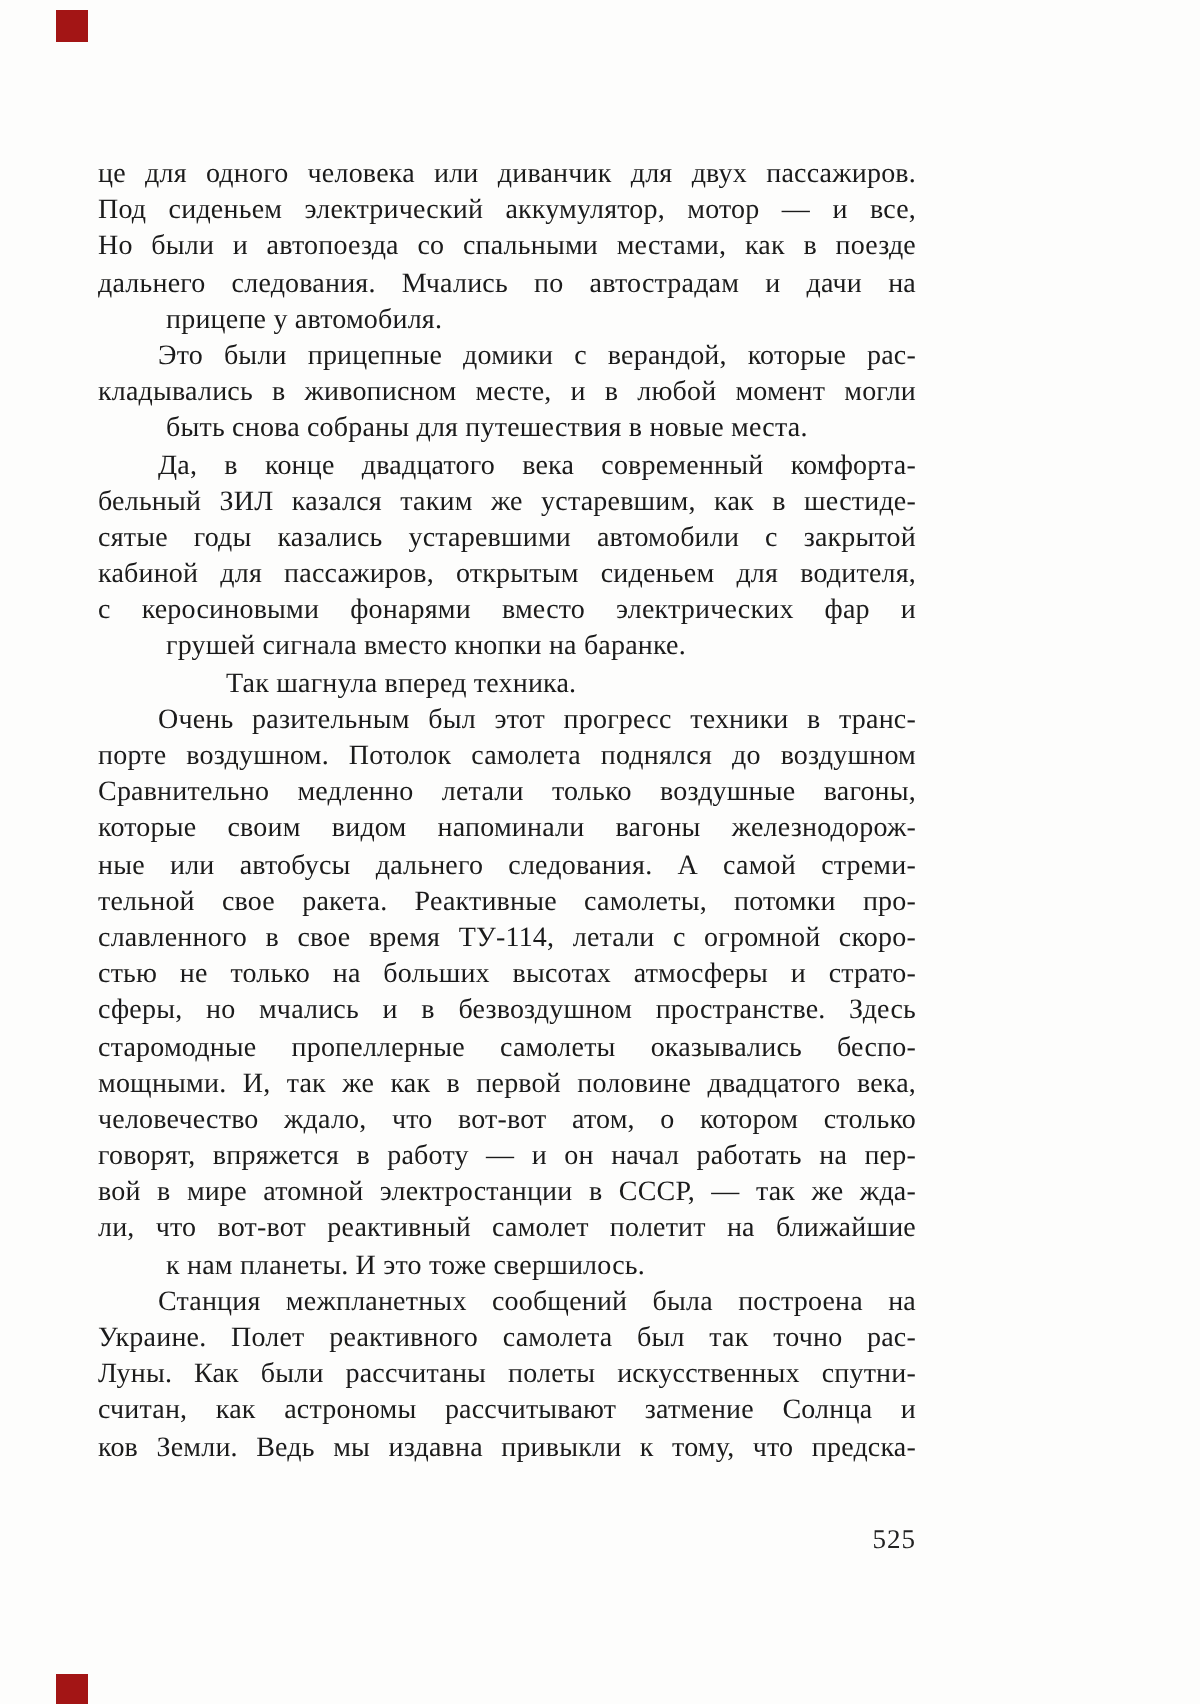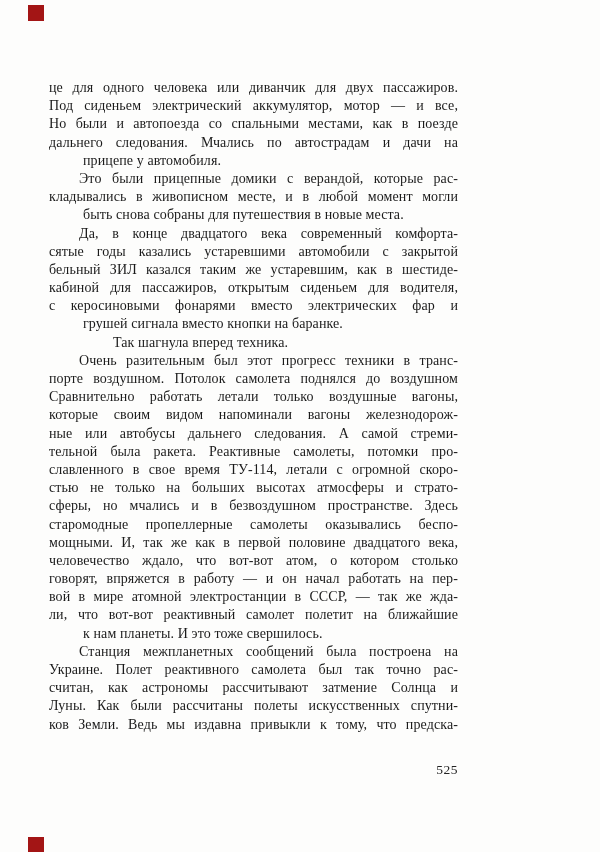--- a/index.html
+++ b/index.html
@@ -71,50 +71,50 @@
         <div class="line">дальнего следования. Мчались по автострадам и дачи на</div>
         <div class="line lastline">прицепе у автомобиля.</div>
       </div>
       <div class="para indent">
         <div class="line">Это были прицепные домики с верандой, которые рас-</div>
         <div class="line">кладывались в живописном месте, и в любой момент могли</div>
         <div class="line lastline">быть снова собраны для путешествия в новые места.</div>
       </div>
       <div class="para indent">
         <div class="line">Да, в конце двадцатого века современный комфорта-</div>
+        <div class="line">бельный ЗИЛ казался таким же устаревшим, как в шестиде-</div>
         <div class="line">сятые годы казались устаревшими автомобили с закрытой</div>
-        <div class="line">бельный ЗИЛ казался таким же устаревшим, как в шестиде-</div>
         <div class="line">кабиной для пассажиров, открытым сиденьем для водителя,</div>
         <div class="line">с керосиновыми фонарями вместо электрических фар и</div>
         <div class="line lastline">грушей сигнала вместо кнопки на баранке.</div>
       </div>
       <div class="para indent">
         <div class="line lastline">Так шагнула вперед техника.</div>
       </div>
       <div class="para indent">
         <div class="line">Очень разительным был этот прогресс техники в транс-</div>
         <div class="line">порте воздушном. Потолок самолета поднялся до воздушном</div>
-        <div class="line">Сравнительно работать летали только воздушные вагоны,</div>
+        <div class="line">Сравнительно медленно летали только воздушные вагоны,</div>
         <div class="line">которые своим видом напоминали вагоны железнодорож-</div>
         <div class="line">ные или автобусы дальнего следования. А самой стреми-</div>
-        <div class="line">тельной была ракета. Реактивные самолеты, потомки про-</div>
+        <div class="line">тельной свое ракета. Реактивные самолеты, потомки про-</div>
         <div class="line">славленного в свое время ТУ-114, летали с огромной скоро-</div>
         <div class="line">стью не только на больших высотах атмосферы и страто-</div>
         <div class="line">сферы, но мчались и в безвоздушном пространстве. Здесь</div>
         <div class="line">старомодные пропеллерные самолеты оказывались беспо-</div>
         <div class="line">мощными. И, так же как в первой половине двадцатого века,</div>
         <div class="line">человечество ждало, что вот-вот атом, о котором столько</div>
         <div class="line">говорят, впряжется в работу — и он начал работать на пер-</div>
         <div class="line">вой в мире атомной электростанции в СССР, — так же жда-</div>
         <div class="line">ли, что вот-вот реактивный самолет полетит на ближайшие</div>
         <div class="line lastline">к нам планеты. И это тоже свершилось.</div>
       </div>
       <div class="para indent">
         <div class="line">Станция межпланетных сообщений была построена на</div>
         <div class="line">Украине. Полет реактивного самолета был так точно рас-</div>
+        <div class="line">Луны. Как были рассчитаны полеты искусственных спутни-</div>
         <div class="line">считан, как астрономы рассчитывают затмение Солнца и</div>
-        <div class="line">Луны. Как были рассчитаны полеты искусственных спутни-</div>
         <div class="line">ков Земли. Ведь мы издавна привыкли к тому, что предска-</div>
       </div>
     </div>
 
   <div class="page-number">525</div>
 </div>
 
 </body></html>

